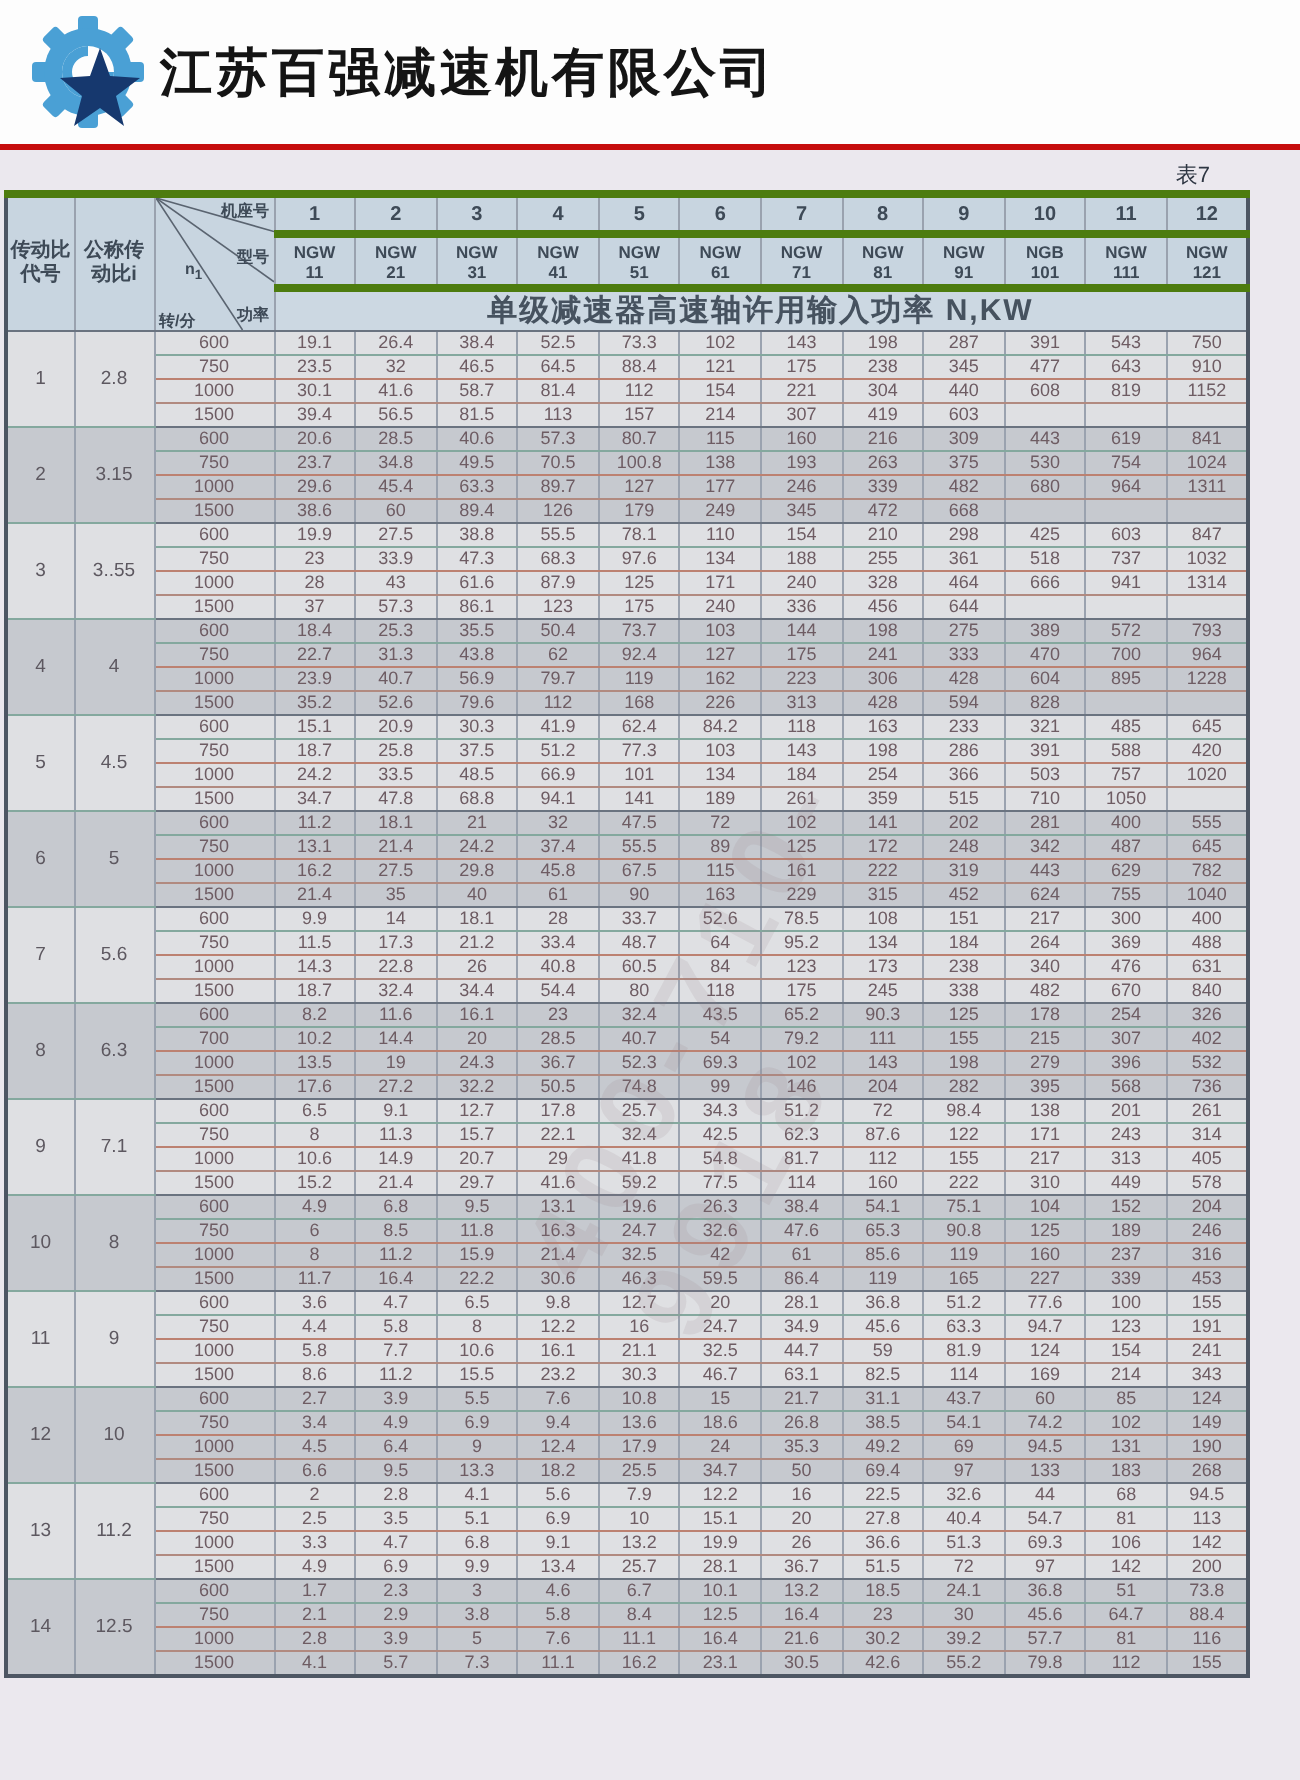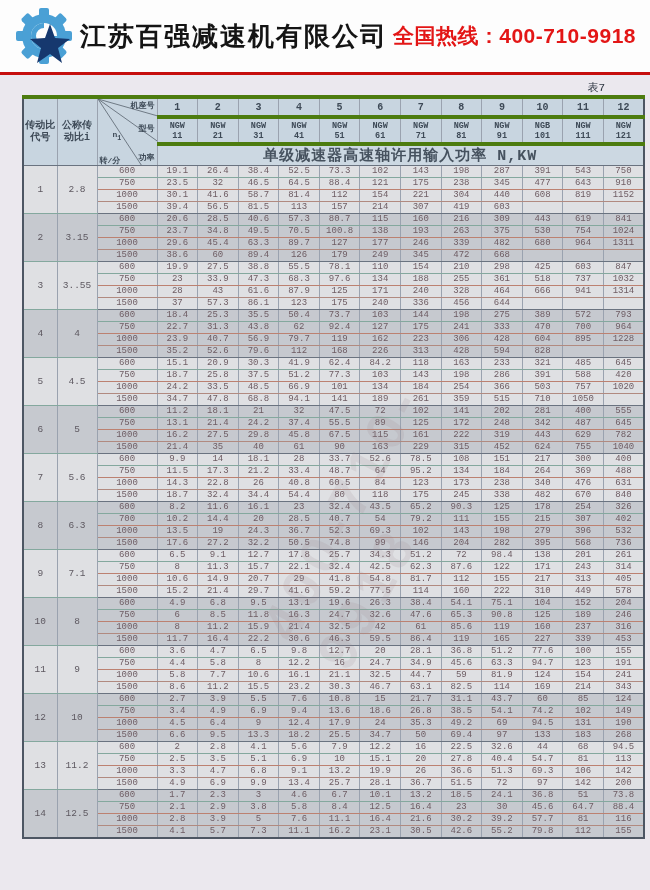--- a/index.html
+++ b/index.html
@@ -21,21 +21,21 @@
   .company {
     font-size:26px; font-weight:bold; color:#141414;
     letter-spacing:2px; margin-left:6px; white-space:nowrap;
   }
   .hotline {
     margin-left:auto;
     font-size:21px; font-weight:bold; color:#e31616;
     white-space:nowrap; letter-spacing:0.5px;
   }
   .red-rule { height:3px; background:#c60e0e; width:100%; }
-  .content { padding:6px 13px 0 22px; position:relative;font-family:Liberation Mono, monospace; }
+  .content { padding:6px 13px 0 2px; position:relative; }
   .caption {
     text-align:right; font-size:11px; color:#2e3642;
     padding-right:32px; height:14px; line-height:14px;
   }
   table.spec {
     width:623px; border-collapse:collapse; table-layout:fixed;
     border:2px solid #4d5663; background:#dfe0e3;
   }
   th, td {
     border-left:1px solid #9aa2af; border-right:1px solid #9aa2af;
@@ -93,24 +93,20 @@
         <rect x="2" y="25" width="10" height="10" rx="2" transform="rotate(45 30 30)"></rect>
         <rect x="48" y="25" width="10" height="10" rx="2" transform="rotate(45 30 30)"></rect>
       </g>
       <circle cx="30" cy="30" r="22"></circle>
       <circle cx="30" cy="30" r="13" fill="#fdfdfd"></circle>
       <path d="M30 17 a13 13 0 1 0 13 13 l-5 0 a8 8 0 1 1 -8 -8 z" fill="#4aa0d5"></path>
     </g>
     <path fill="#16386e" d="M36 18 L41 32 L56 33 L44 42 L48 57 L36 48 L23 57 L27 42 L16 33 L31 32 Z"></path>
   </svg>
   <div class="company">江苏百强减速机有限公司</div>
-  <div class="hotline">
-    <span>全国热线 :</span>
-    <span>400-710-9918</span>
-  </div>
 </div>
 <div class="red-rule"></div>
 
 <div class="content">
   <div class="caption">表7</div>
 
   <table class="spec">
     <colgroup>
       <col style="width:34px">
         <col style="width:40px">

